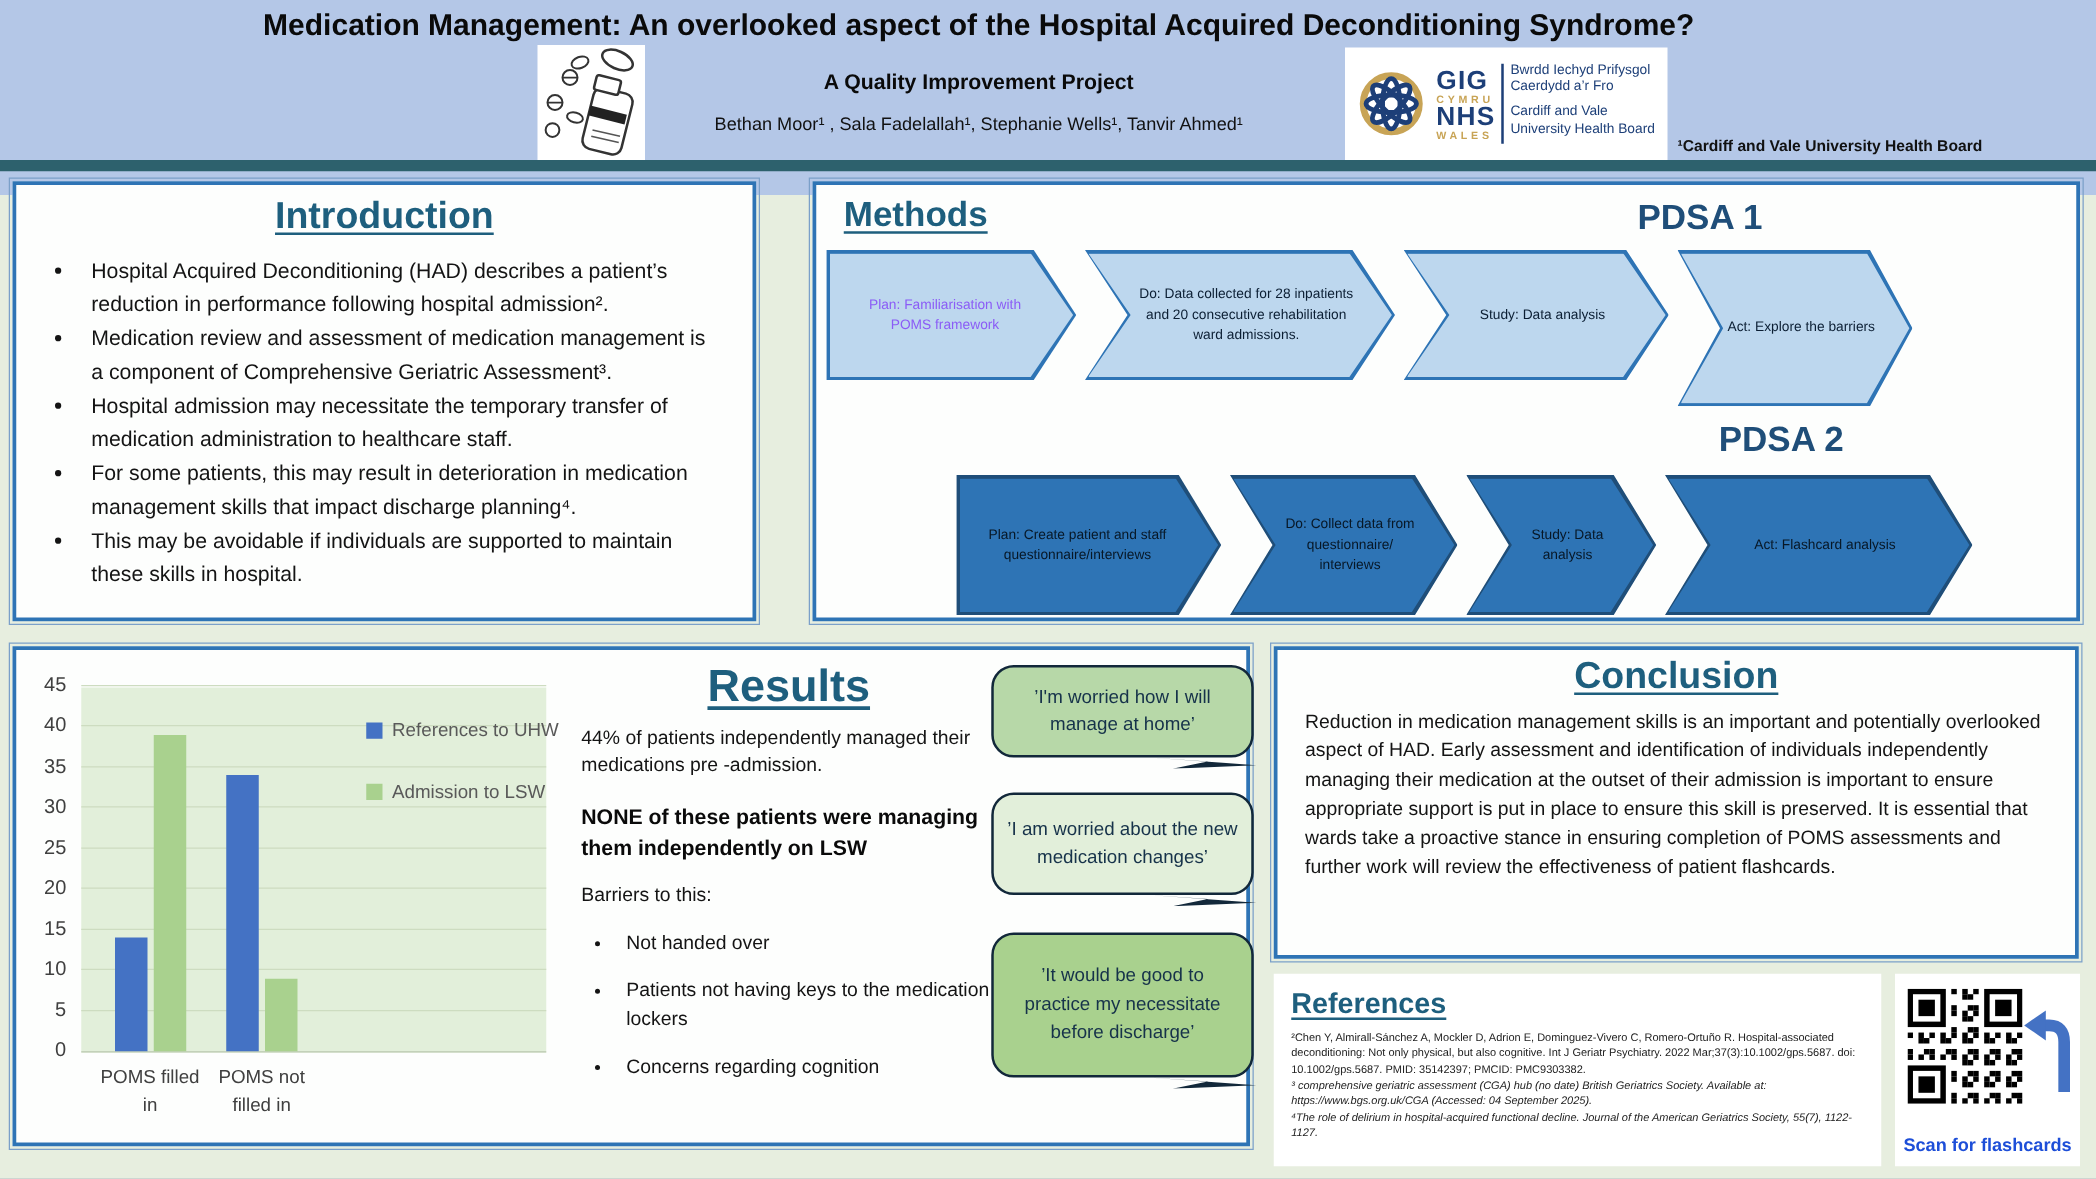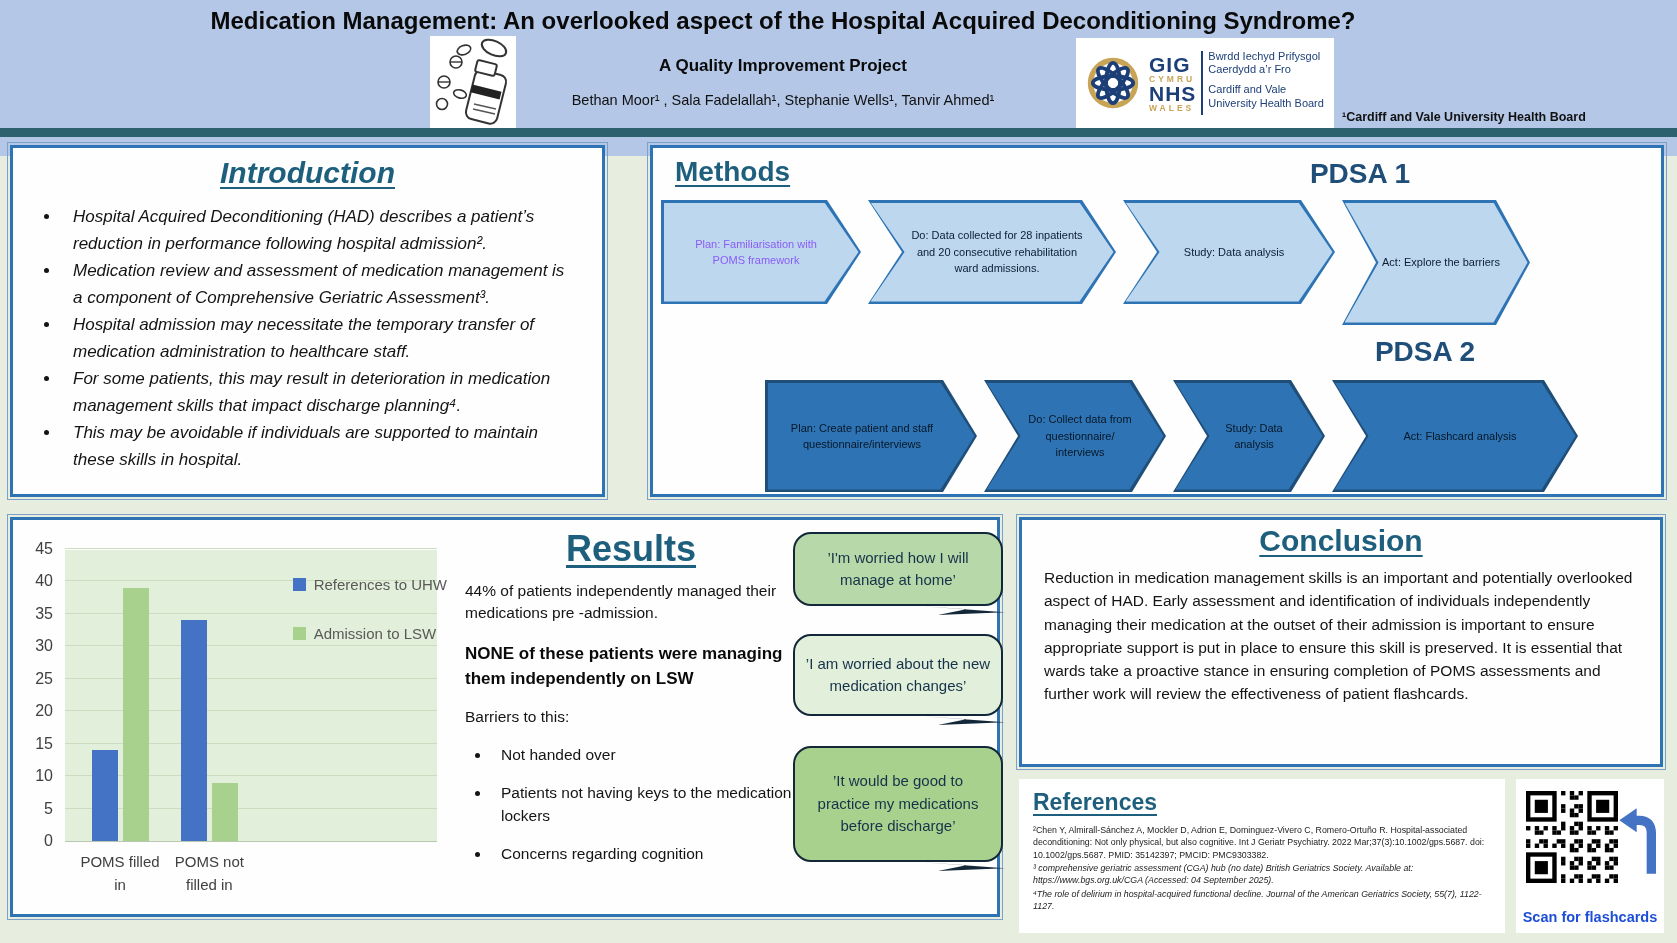--- a/index.html
+++ b/index.html
@@ -22,21 +22,21 @@
   .logo-right .grp { margin-bottom:6px; }
   .affiliation { position:absolute; left:1342px; top:110px; font-size:12.5px; font-weight:600; color:#111; }
   .teal-bar { position:absolute; left:0; top:128px; width:100%; height:9px; background:#2d616d; }
 
   
   .panel { position:absolute; background:#fdfefd; border:3px solid #2e74b5; outline:1.5px solid #7ba0c9; outline-offset:2px; }
   .white-block { position:absolute; background:#ffffff; }
   .sect-head { font-weight:800; color:#1e5f7e; text-decoration:underline; text-underline-offset:4px; text-decoration-thickness:2px; }
 
   
-  .intro { left:10px; top:145px; width:595px; height:352px;font-style:italic; }
+  .intro { left:10px; top:145px; width:595px; height:352px; }
   .intro h2 { text-align:center; font-size:30px; margin-top:8px; }
   .intro ul { margin:14px 26px 0 48px; }
   .intro li { font-size:17px; line-height:1.56; color:#141414; padding-left:12px; margin-bottom:1px; }
 
   
   .methods { left:650px; top:145px; width:1014px; height:352px; }
   .methods h2 { position:absolute; left:22px; top:8px; font-size:28px; }
   .pdsa-label { position:absolute; font-size:28px; font-weight:800; color:#1f4e79; }
   #pdsa1-label { left:627px; top:10px; width:160px; text-align:center; }
   #pdsa2-label { left:692px; top:188px; width:160px; text-align:center; }
@@ -271,21 +271,21 @@
       <ul id="barriers-list">
           <li>Not handed over</li>
           <li>Patients not having keys to the medication lockers</li>
           <li>Concerns regarding cognition</li>
         </ul>
     </div>
 
     <div id="bubbles">
         <div class="bubble" style="background: rgb(183, 216, 168); min-height: 74px; margin-bottom: 28px;">’I'm worried how I will manage at home’</div>
         <div class="bubble" style="background: rgb(226, 239, 218); min-height: 82px; margin-bottom: 30px;">’I am worried about the new medication changes’</div>
-        <div class="bubble" style="background: rgb(169, 209, 142); min-height: 116px; margin-bottom: 0px;">’It would be good to practice my medications before discharge’</div>
+        <div class="bubble" style="background: rgb(169, 209, 142); min-height: 116px; margin-bottom: 0px;">’It would be good to practice my necessitate before discharge’</div>
       </div>
   </div>
 
   <div class="panel conclusion">
     <h2 class="sect-head">Conclusion</h2>
     <p>Reduction in medication management skills is an important and potentially overlooked aspect of HAD. Early assessment and identification of individuals independently managing their medication at the outset of their admission is important to ensure appropriate support is put in place to ensure this skill is preserved. It is essential that wards take a proactive stance in ensuring completion of POMS assessments and further work will review the effectiveness of patient flashcards.</p>
   </div>
 
   <div class="white-block refs">
     <h2 class="sect-head">References</h2>

